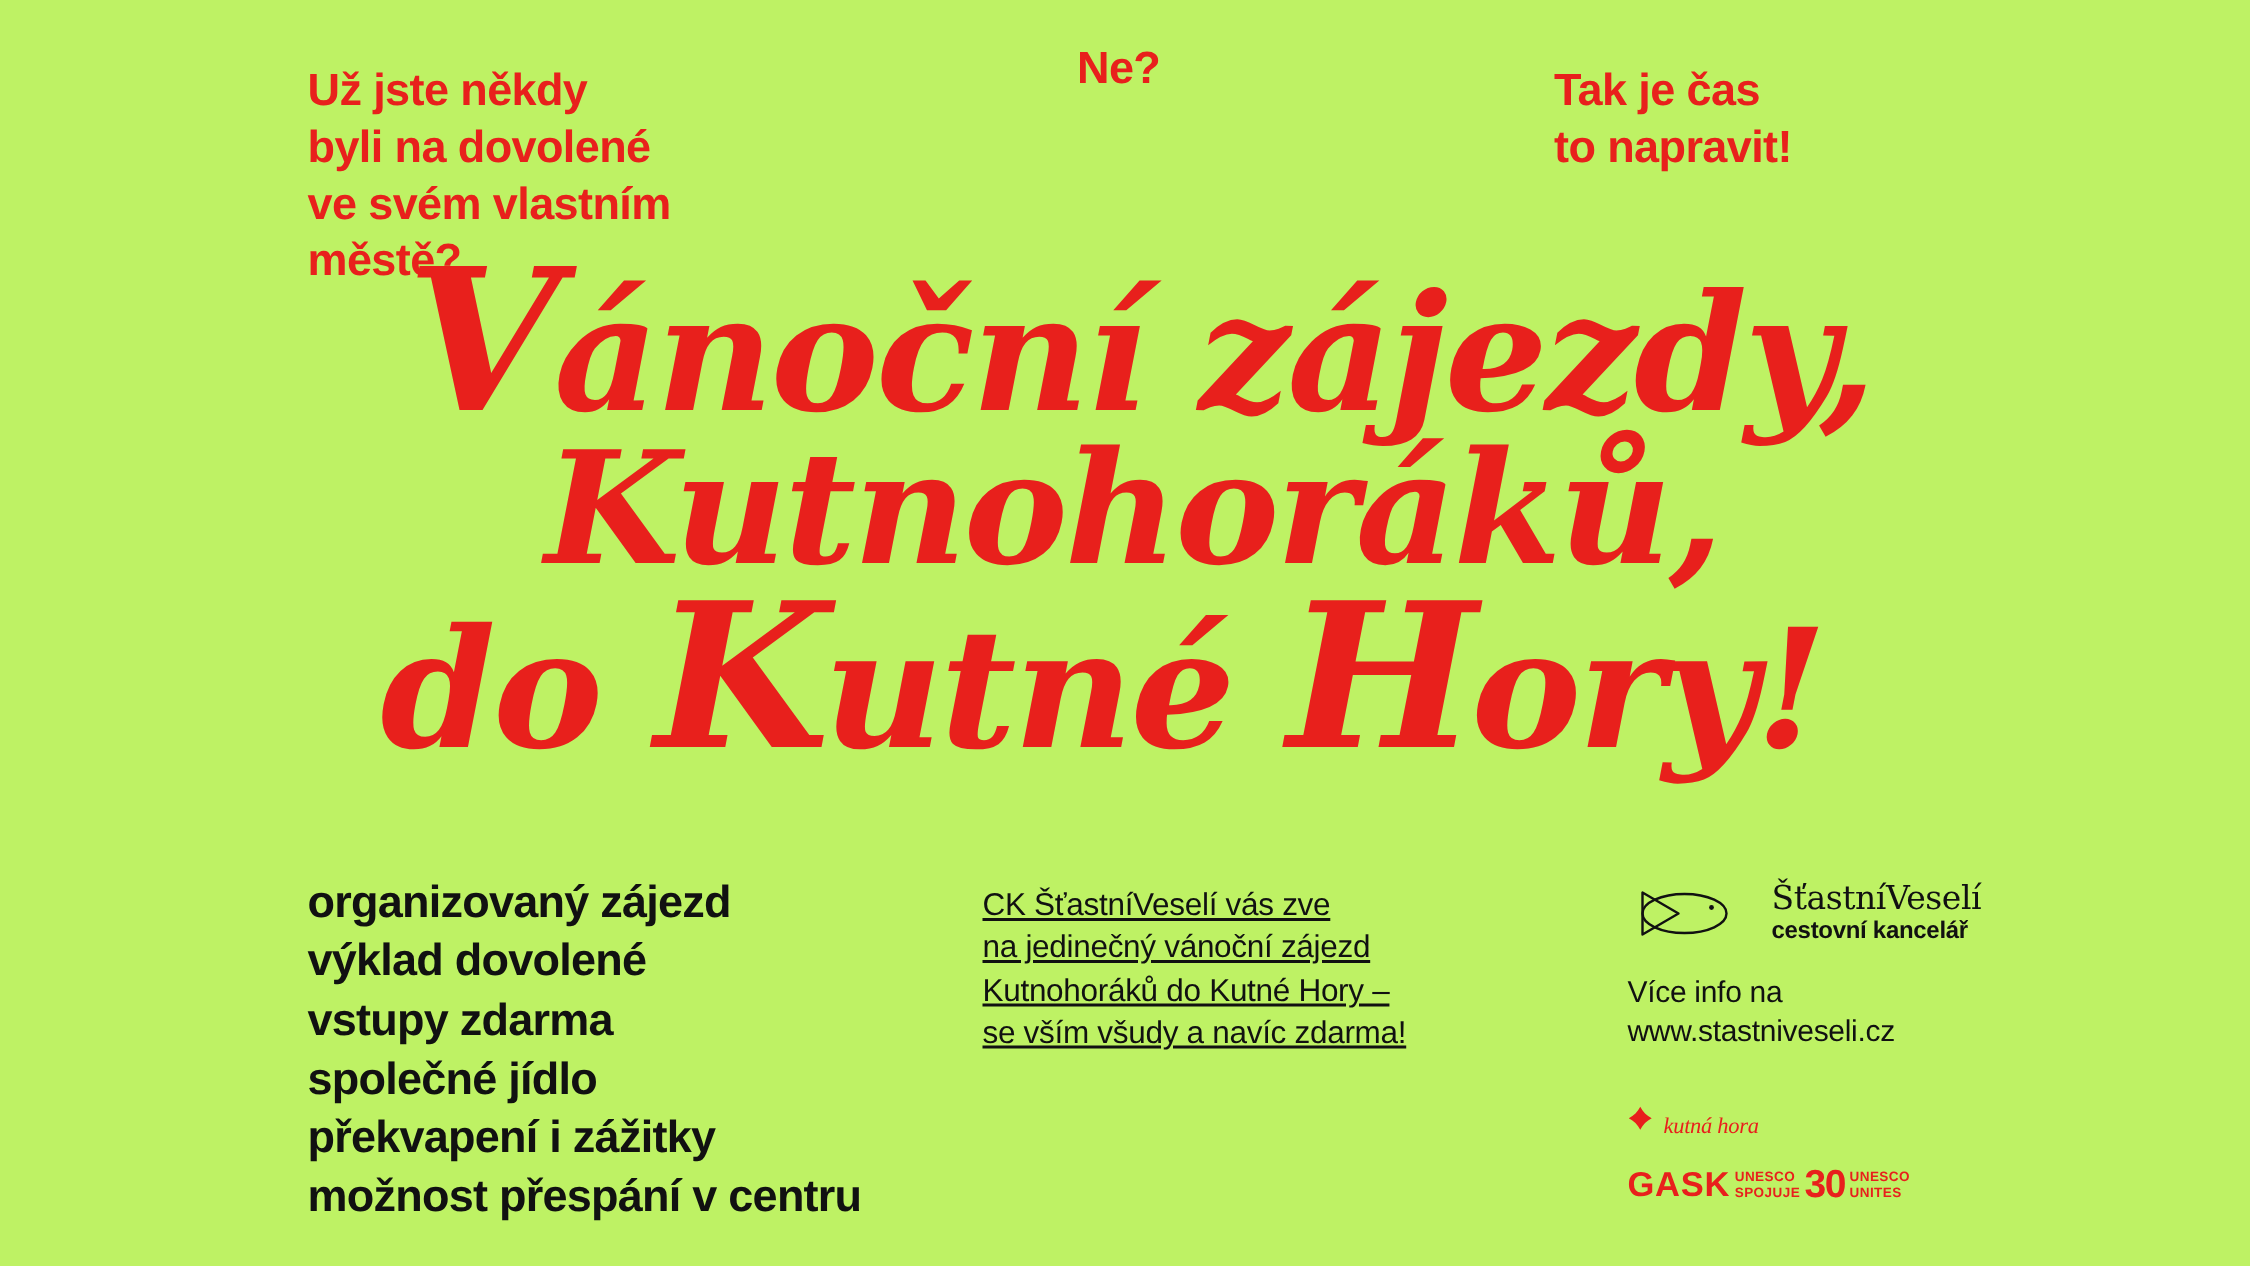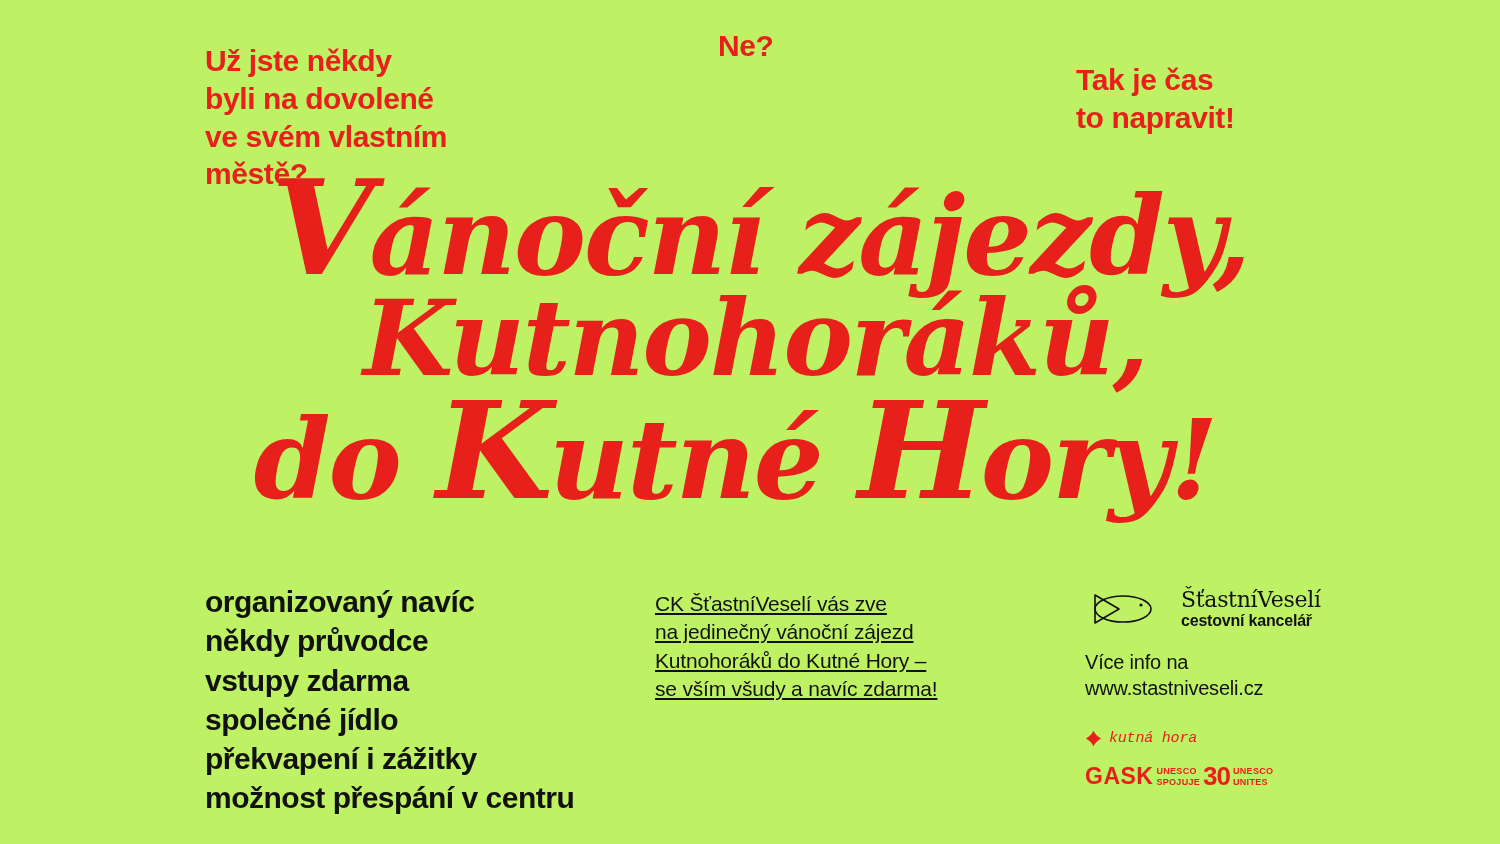--- a/index.html
+++ b/index.html
@@ -26,21 +26,21 @@
     position: absolute;
     color: #e8201c;
     font-weight: 700;
     font-size: 30px;
     line-height: 1.26;
     letter-spacing: -0.4px;
     white-space: pre-line;
   }
   .kicker-1 { left: 205px; top: 42px; }
   .kicker-2 { left: 718px; top: 27px; }
-  .kicker-3 { left: 1076px; top: 42px; margin-top: 19px; }
+  .kicker-3 { left: 1036px; top: 42px; }
 
   
   .headline {
     position: absolute;
     left: 0;
     top: 166px;
     width: 1500px;
     text-align: center;
     color: #e8201c;
     pointer-events: none;
@@ -154,24 +154,25 @@
     align-items: center;
     gap: 7px;
     color: #e8201c;
   }
   .kh-mark {
     width: 17px;
     height: 17px;
     flex: none;
   }
   .kh-label {
-    font-family: Liberation Mono, monospace;
+    font-family: Liberation Serif, serif;
     font-style: italic;
     font-size: 15px;
     letter-spacing: -0.2px;
+    margin-top: 13px;
   }
   .partner-row-2 {
     display: flex;
     align-items: center;
     gap: 3px;
     margin-top: 14px;
     color: #e8201c;
   }
   .gask {
     font-weight: 700;
@@ -216,22 +217,22 @@
   <div class="kicker kicker-3">Tak je čas
 to napravit!</div>
 
   <div class="headline">
     <div class="hl-line hl-1"><span class="blackletter">V</span><span>ánoční zájezdy,</span></div>
     <div class="hl-line hl-2">Kutnohoráků,</div>
     <div class="hl-line hl-3"><span>do </span><span class="blackletter">K</span><span>utné </span><span class="blackletter">H</span><span>ory!</span></div>
   </div>
 
   <div class="col-list">
-    <div>organizovaný navíc</div>
-    <div>někdy průvodce</div>
+    <div>organizovaný zájezd</div>
+    <div>výklad dovolené</div>
     <div>vstupy zdarma</div>
     <div>společné jídlo</div>
     <div>překvapení i zážitky</div>
     <div>možnost přespání v centru</div>
   </div>
 
   <div class="col-text">CK ŠťastníVeselí vás zve
 na jedinečný vánoční zájezd
 Kutnohoráků do Kutné Hory –
 se vším všudy a navíc zdarma!</div>

